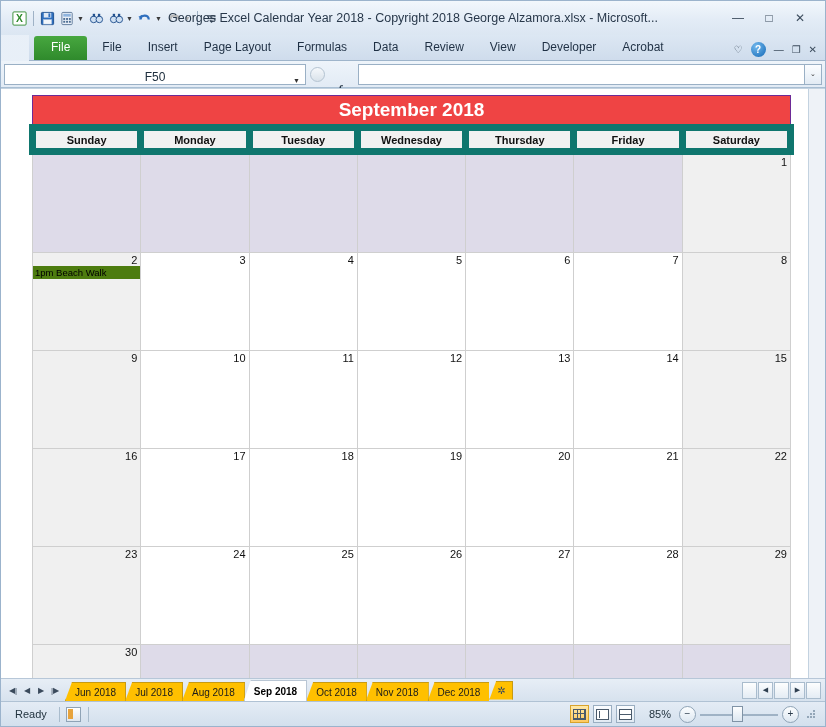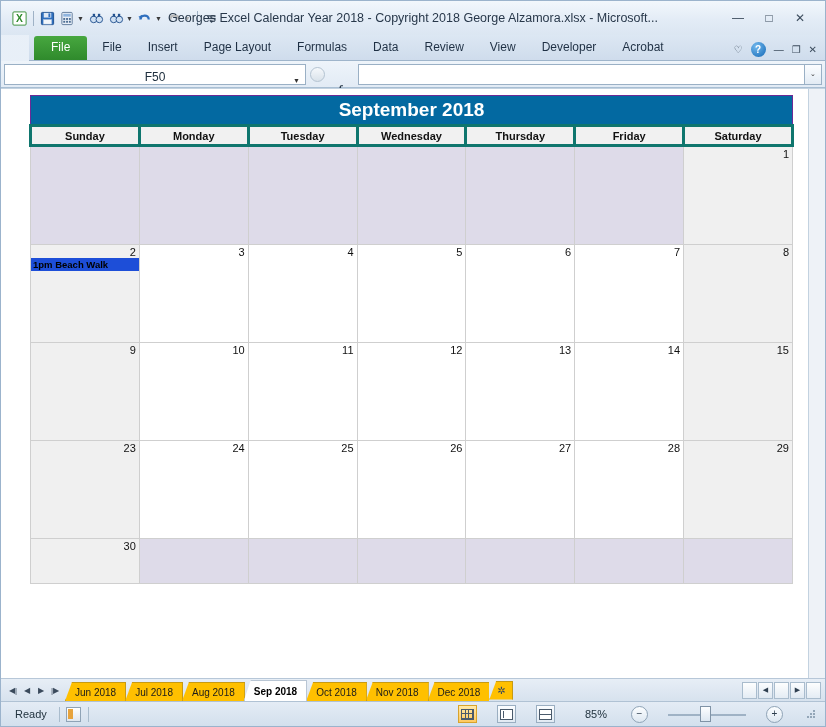--- a/index.html
+++ b/index.html
@@ -93,41 +93,41 @@
   }
   .sheet{
     flex:1;position:relative;background:#fff;overflow:hidden;
   }
   .cal{
     position:absolute;left:28px;top:6px;width:765px;
     border-collapse:collapse;table-layout:fixed;
   }
   .cal td,.cal th{padding:0;}
   .month-head{
-    background:#0369a1;color:#fff;text-align:center;
+    background:#ef4444;color:#fff;text-align:center;
     font-size:19px;font-weight:bold;height:28px;
     border:1px solid #6d2a96;
   }
   .dow{
     background:#f1f1f1;color:#111;text-align:center;
     font-size:11px;font-weight:bold;height:17px;
-    border:3px solid #0f766e;
+    border:7px solid #0f766e;
   }
   .daycell{
     height:97px;vertical-align:top;
     border:1px solid #cfcfcf;background:#ffffff;position:relative;
   }
   .daycell.we{background:#f0f0f0;}
   .daycell.blank{background:#dedbe9;border-color:#cfcfcf;}
   .dnum{
     display:block;text-align:right;font-size:11px;color:#111;
     padding:1px 3px 0 0;line-height:12px;
   }
   .evt{
-    background:#1d4ed8;color:#000;font-size:9.5px;font-weight:bold;
+    background:#4d7c0f;color:#000;font-size:9.5px;font-weight:normal;
     line-height:11px;padding:1px 2px 1px 2px;display:block;
     white-space:nowrap;overflow:hidden;
   }
   .row-last .daycell{height:44px;}
 
   
   .vscroll{
     width:16px;background:#eef2f7;border-left:1px solid #c3d2e0;
     display:flex;flex-direction:column;
   }
@@ -179,21 +179,21 @@
   .st-ready{padding:0 12px 0 14px;}
   .st-sep{width:1px;height:15px;background:#a9bccd;}
   .st-icon{width:28px;display:flex;align-items:center;justify-content:center;}
   .sheeticon{
     width:13px;height:13px;background:linear-gradient(180deg,#fff,#dfe6ee);
     border:1px solid #8fa3b6;position:relative;
   }
   .sheeticon:before{
     content:"";position:absolute;left:1px;top:1px;width:5px;height:10px;background:#e7a33c;
   }
-  .st-right{margin-left:auto;display:flex;align-items:center;gap:20px;padding-right:8px;}
+  .st-right{margin-left:auto;display:flex;align-items:center;gap:4px;padding-right:8px;}
   .viewbtn{
     width:17px;height:16px;border:1px solid #9aaec1;
     background:linear-gradient(180deg,#fbfdff,#e1eaf3);
     display:flex;align-items:center;justify-content:center;
   }
   .viewbtn.on{background:linear-gradient(180deg,#ffe9a8,#ffc95f);border-color:#d8a32c;}
   .vb-grid{width:11px;height:9px;border:1px solid #4a5a6b;display:grid;grid-template-columns:1fr 1fr 1fr;grid-template-rows:1fr 1fr;}
   .vb-grid i{border-right:1px solid #4a5a6b;border-bottom:1px solid #4a5a6b;}
   .vb-page{width:11px;height:9px;border:1px solid #4a5a6b;background:#fff;position:relative;}
   .vb-page:after{content:"";position:absolute;left:2px;top:1px;right:2px;bottom:1px;border-left:1px solid #4a5a6b;}
@@ -405,20 +405,43 @@
               </td>
               <td class="daycell">
                 <span class="dnum">14</span>
               </td>
               <td class="daycell we">
                 <span class="dnum">15</span>
               </td>
             </tr>
             <tr>
               <td class="daycell we">
+                <span class="dnum">16</span>
+              </td>
+              <td class="daycell">
+                <span class="dnum">17</span>
+              </td>
+              <td class="daycell">
+                <span class="dnum">18</span>
+              </td>
+              <td class="daycell">
+                <span class="dnum">19</span>
+              </td>
+              <td class="daycell">
+                <span class="dnum">20</span>
+              </td>
+              <td class="daycell">
+                <span class="dnum">21</span>
+              </td>
+              <td class="daycell we">
+                <span class="dnum">22</span>
+              </td>
+            </tr>
+            <tr>
+              <td class="daycell we">
                 <span class="dnum">23</span>
               </td>
               <td class="daycell">
                 <span class="dnum">24</span>
               </td>
               <td class="daycell">
                 <span class="dnum">25</span>
               </td>
               <td class="daycell">
                 <span class="dnum">26</span>

